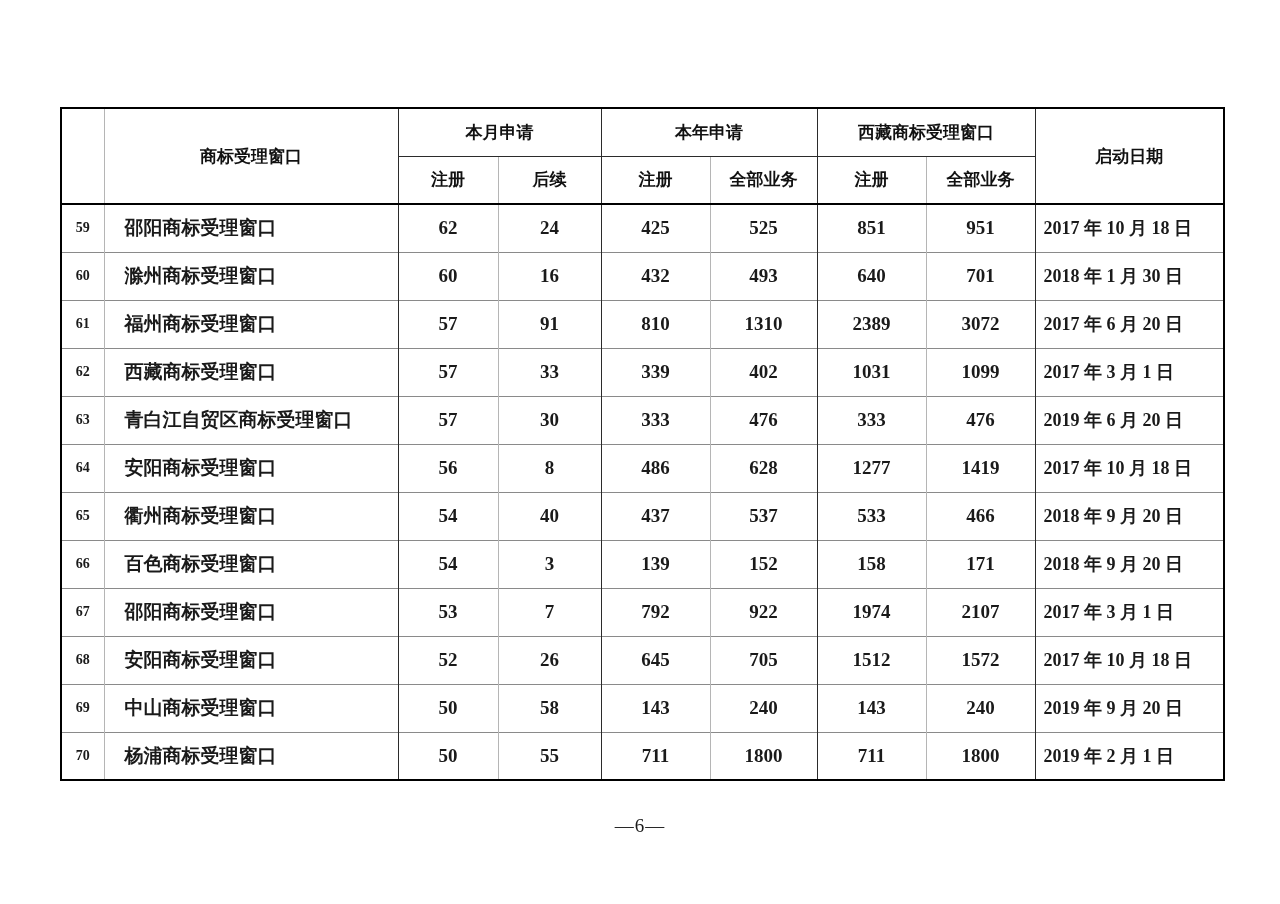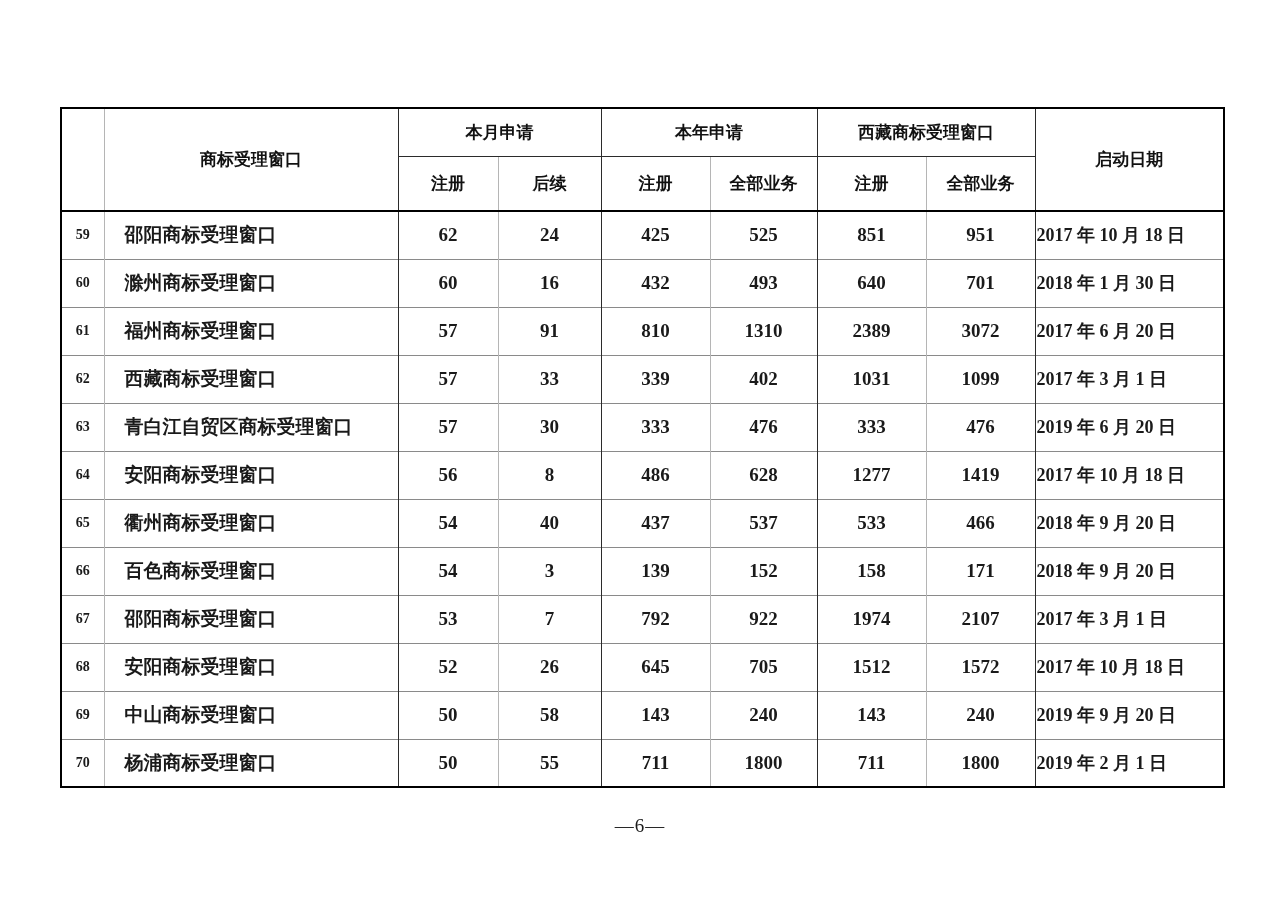--- a/index.html
+++ b/index.html
@@ -32,39 +32,39 @@
     white-space: nowrap;
   }
   
   .doc-table thead th {
     font-family: "Liberation Sans", "DejaVu Sans", sans-serif;
     font-weight: bold;
     font-size: 17px;
     color: #111;
   }
   thead tr.group-row { height: 48px; }
-  thead tr.sub-row   { height: 55px; }
+  thead tr.sub-row   { height: 48px; }
   tbody tr           { height: 48px; font-weight: bold; }
 
   
   .v-light { border-left: 1px solid #b5b5b5; }
   .v-dark  { border-left: 1px solid #2b2b2b; }
 
   
   thead .group-cell { border-bottom: 1px solid #2b2b2b; }
 
   
   tbody tr:first-child td { border-top: 2px solid #000; }
   
   tbody tr + tr td { border-top: 1px solid #8a8a8a; }
 
   tbody td { font-size: 19px; }
   td.c0 { font-size: 14px; }
   td.c1 { text-align: left; padding-left: 20px; font-size: 19px; }
-  td.c8 { text-align: left; padding-left: 1px; font-size: 18px; }
+  td.c8 { text-align: left; padding-left: 8px; font-size: 18px; }
 
   .page-footer {
     position: absolute;
     top: 815px;
     left: 0;
     width: 1280px;
     text-align: center;
     font-size: 19px;
     color: #1a1a1a;
     letter-spacing: 1px;

